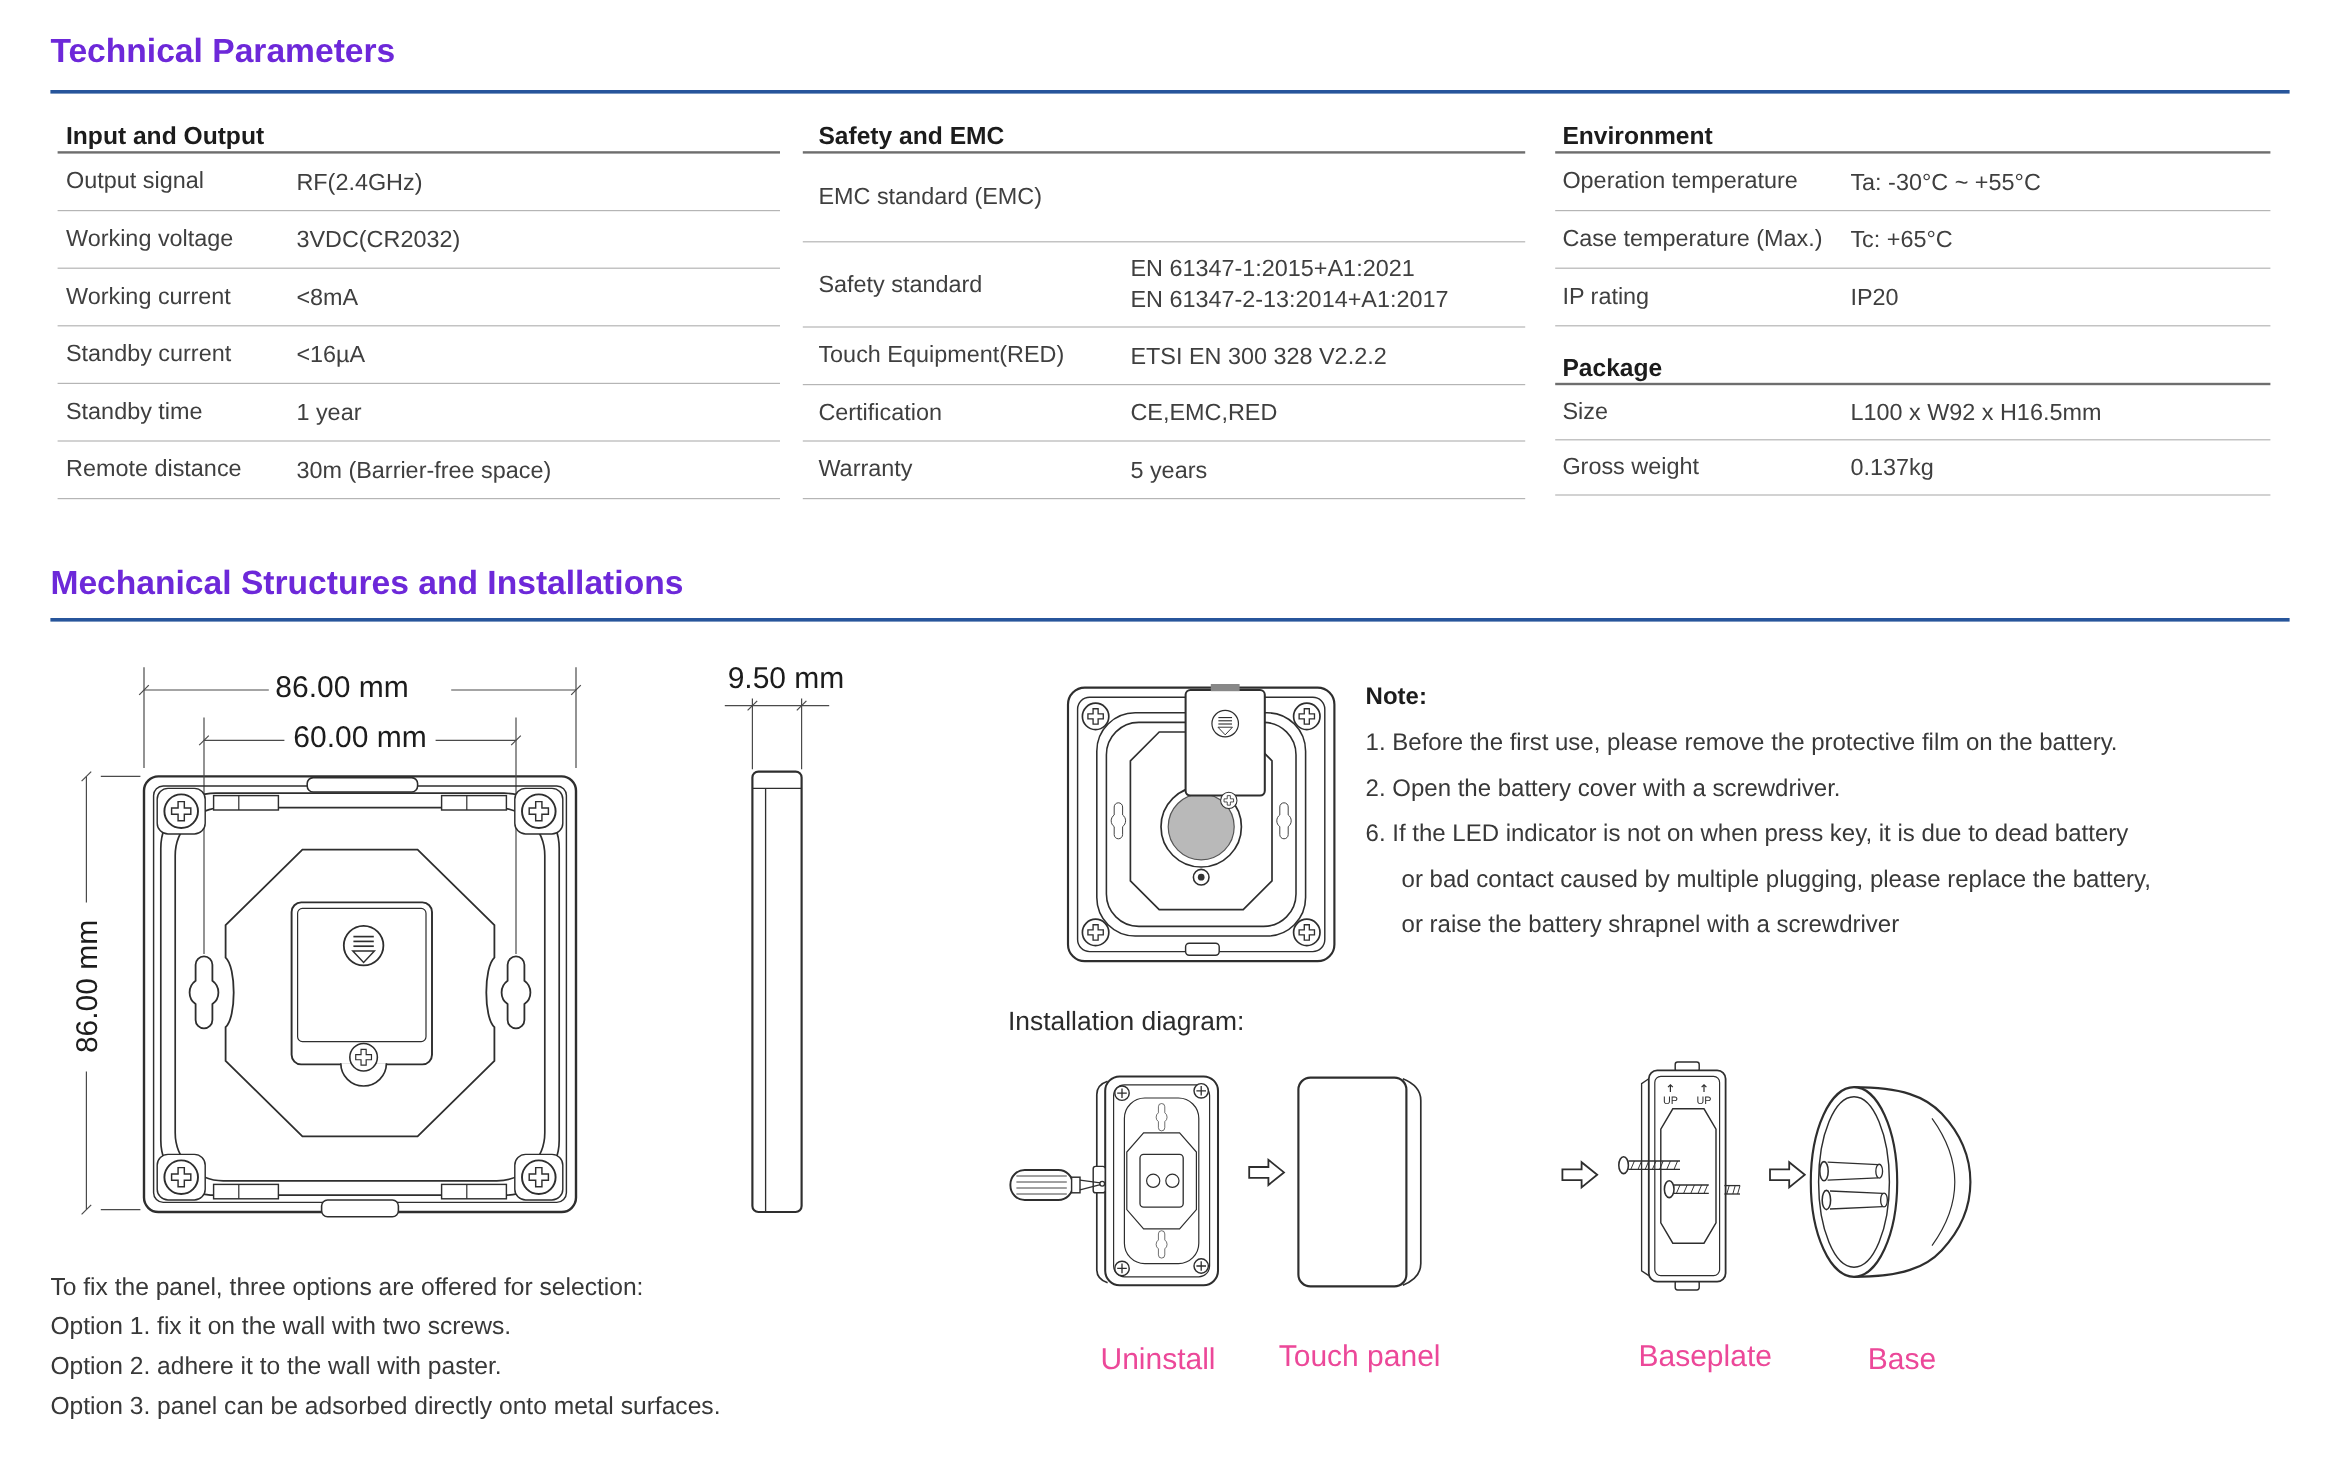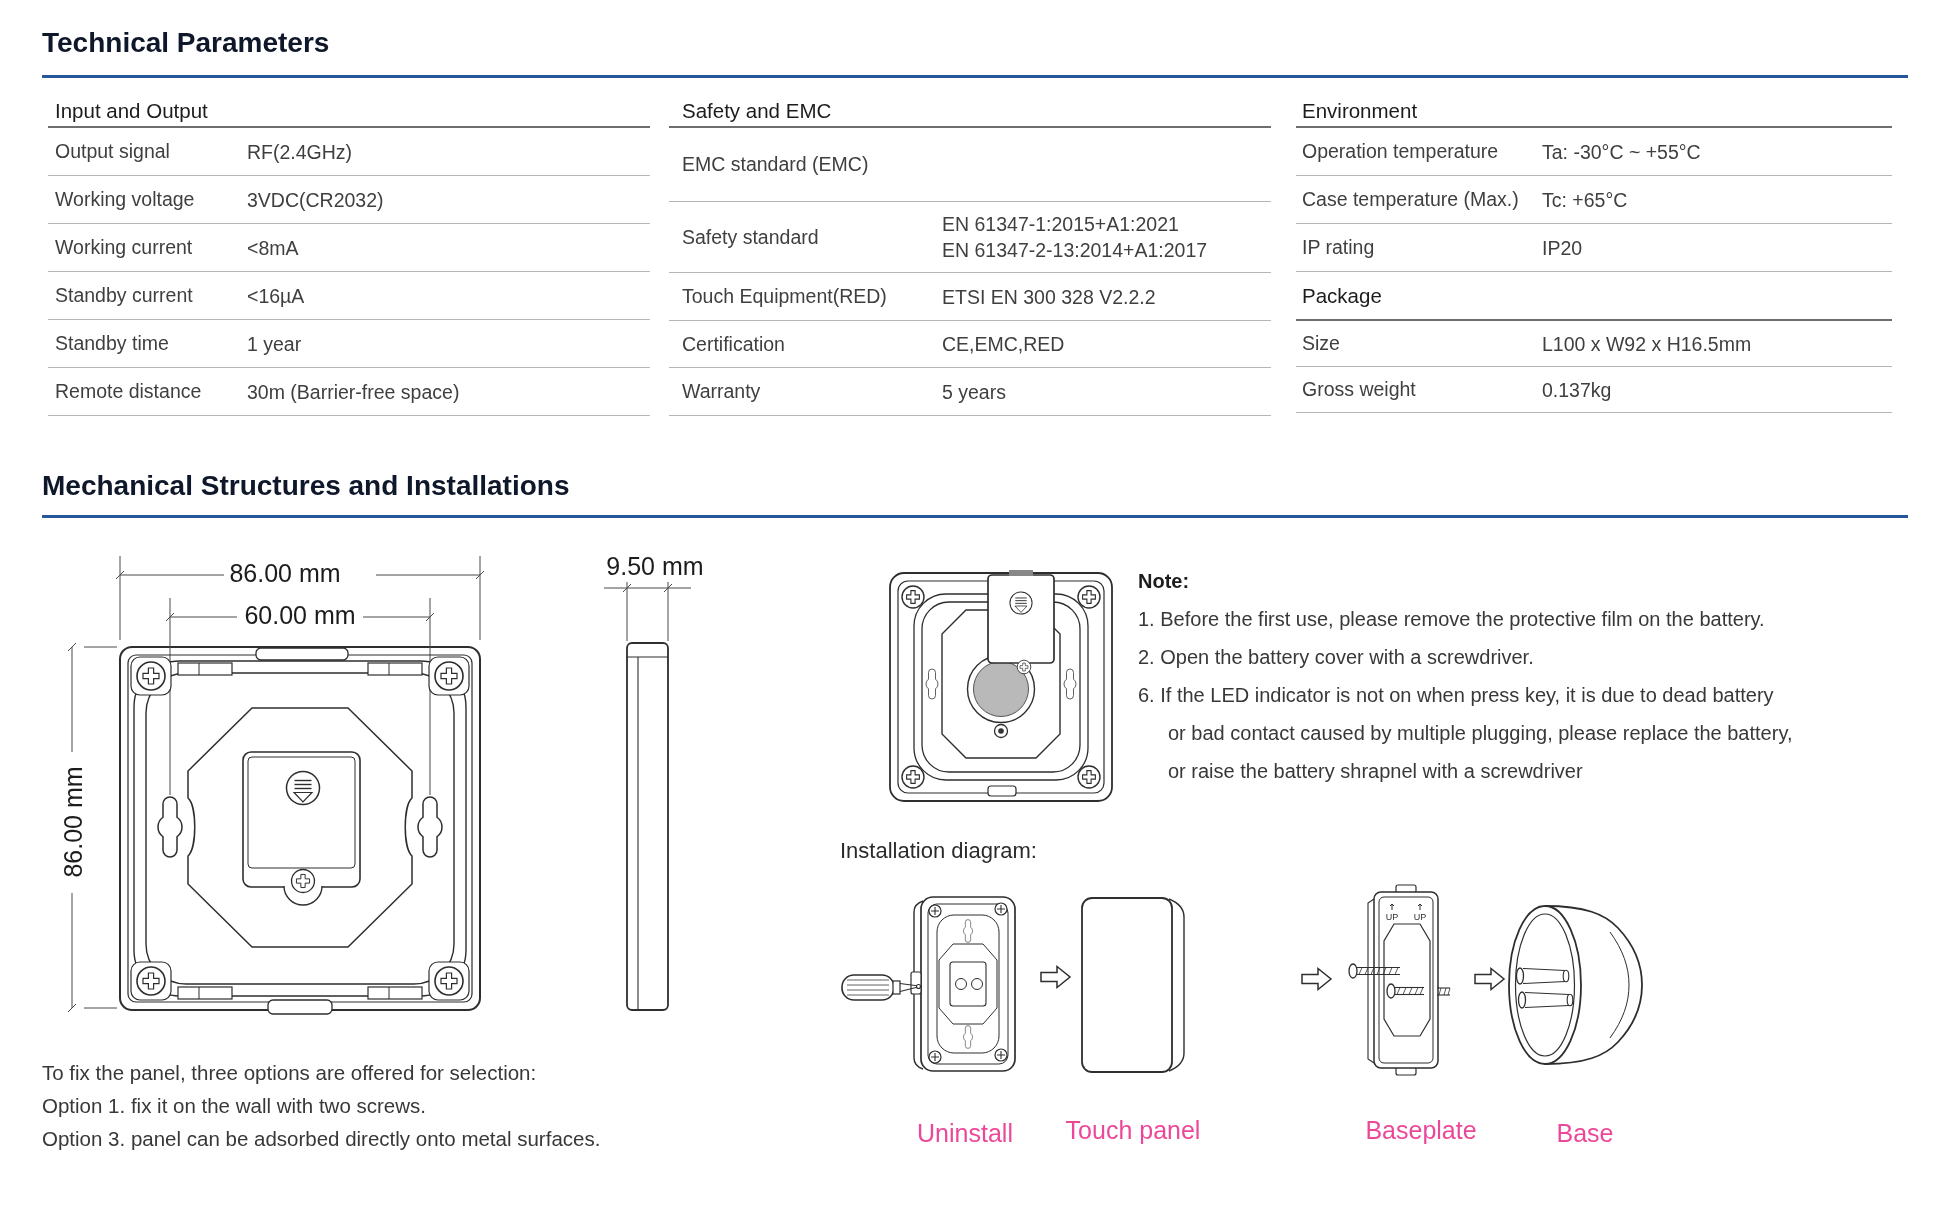--- a/index.html
+++ b/index.html
@@ -1,21 +1,21 @@
 <!DOCTYPE html>
 <html><head>
 <meta charset="utf-8">
 <style>
   html,body { margin:0; padding:0; }
   body { width:1940px; height:1220px; background:#ffffff; font-family:"Liberation Sans", sans-serif; color:#3d3d3d; position:relative; overflow:hidden; }
   .abs { position:absolute; }
-  .h1 { font-size:28px; font-weight:700; color:#0f172a; white-space:nowrap; }
+  .h1 { font-size:28px; font-weight:700; color:#6d28d9; white-space:nowrap; }
   .rule { height:3px; background:#27559b; }
   .tcol { position:absolute; top:95px; }
-  .thead { height:31px; border-bottom:2px solid #6e6e6e; display:flex; align-items:center; font-size:20.5px; font-weight:400; color:#1c1c1c; }
+  .thead { height:31px; border-bottom:2px solid #6e6e6e; display:flex; align-items:flex-end; font-size:20.5px; font-weight:700; color:#1c1c1c; }
   .trow { display:flex; align-items:center; border-bottom:1px solid #b5b5b5; font-size:19.5px; color:#3f3f3f; }
   .tlabel { flex:none; }
   .tvalue { flex:1; line-height:26px; }
   .dimtext { font-size:25px; color:#1c1c1c; white-space:nowrap; transform:translate(-50%,-50%); }
   .notes { font-size:20px; color:#383838; white-space:nowrap; }
   .notes div { height:38px; line-height:38px; }
   .fixing { font-size:20.5px; color:#383838; white-space:nowrap; }
   .fixing div { height:33px; line-height:33px; }
   .steplabel { font-size:25px; color:#ec4899; white-space:nowrap; transform:translateX(-50%);margin-top:16px; }
   .insttitle { font-size:22px; color:#2b2b2b; white-space:nowrap; }
@@ -363,14 +363,15 @@
 <div class="abs insttitle" style="left:840px; top:838px">Installation diagram:</div>
 
 <div class="abs steplabel" style="left:965px; top:1103px">Uninstall</div>
 <div class="abs steplabel" style="left:1133px; top:1100px">Touch panel</div>
 <div class="abs steplabel" style="left:1421px; top:1100px">Baseplate</div>
 <div class="abs steplabel" style="left:1585px; top:1103px">Base</div>
 
 <div class="abs fixing" style="left:42px; top:1056px">
   <div>To fix the panel, three options are offered for selection:</div>
   <div>Option 1. fix it on the wall with two screws.</div>
+  <div>Option 2. adhere it to the wall with paster.</div>
   <div>Option 3. panel can be adsorbed directly onto metal surfaces.</div>
 </div>
 
 </body></html>

